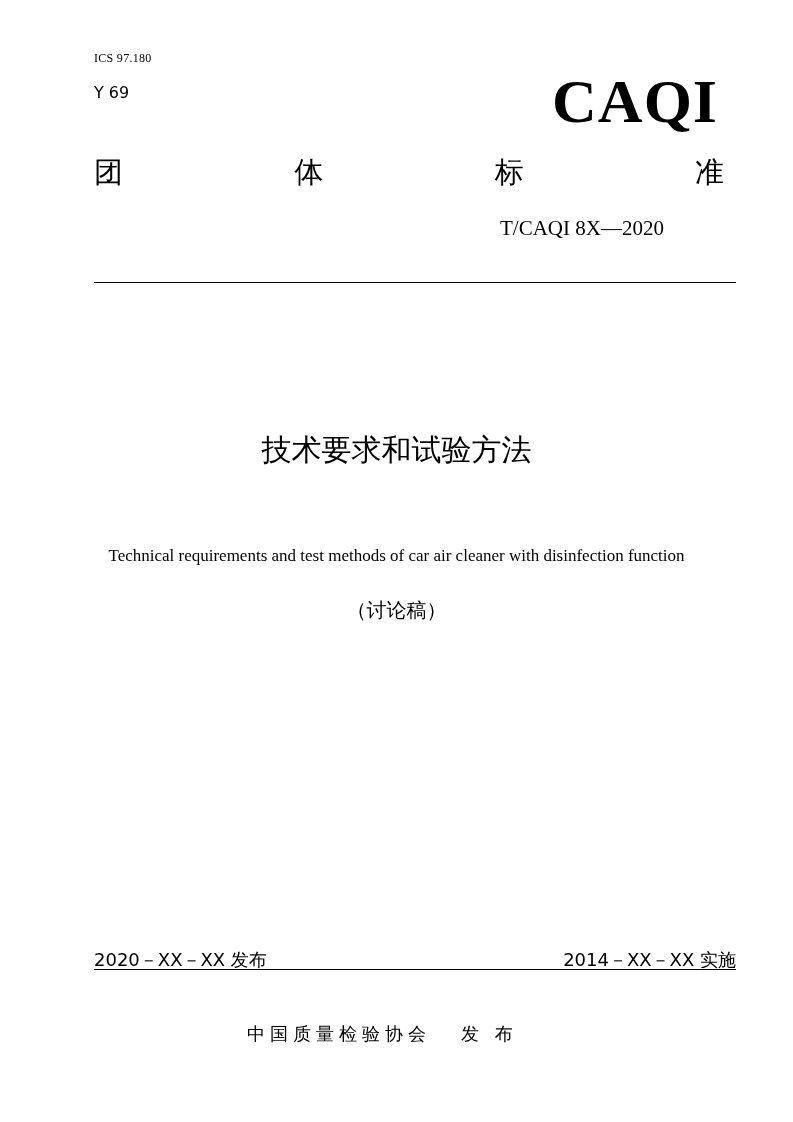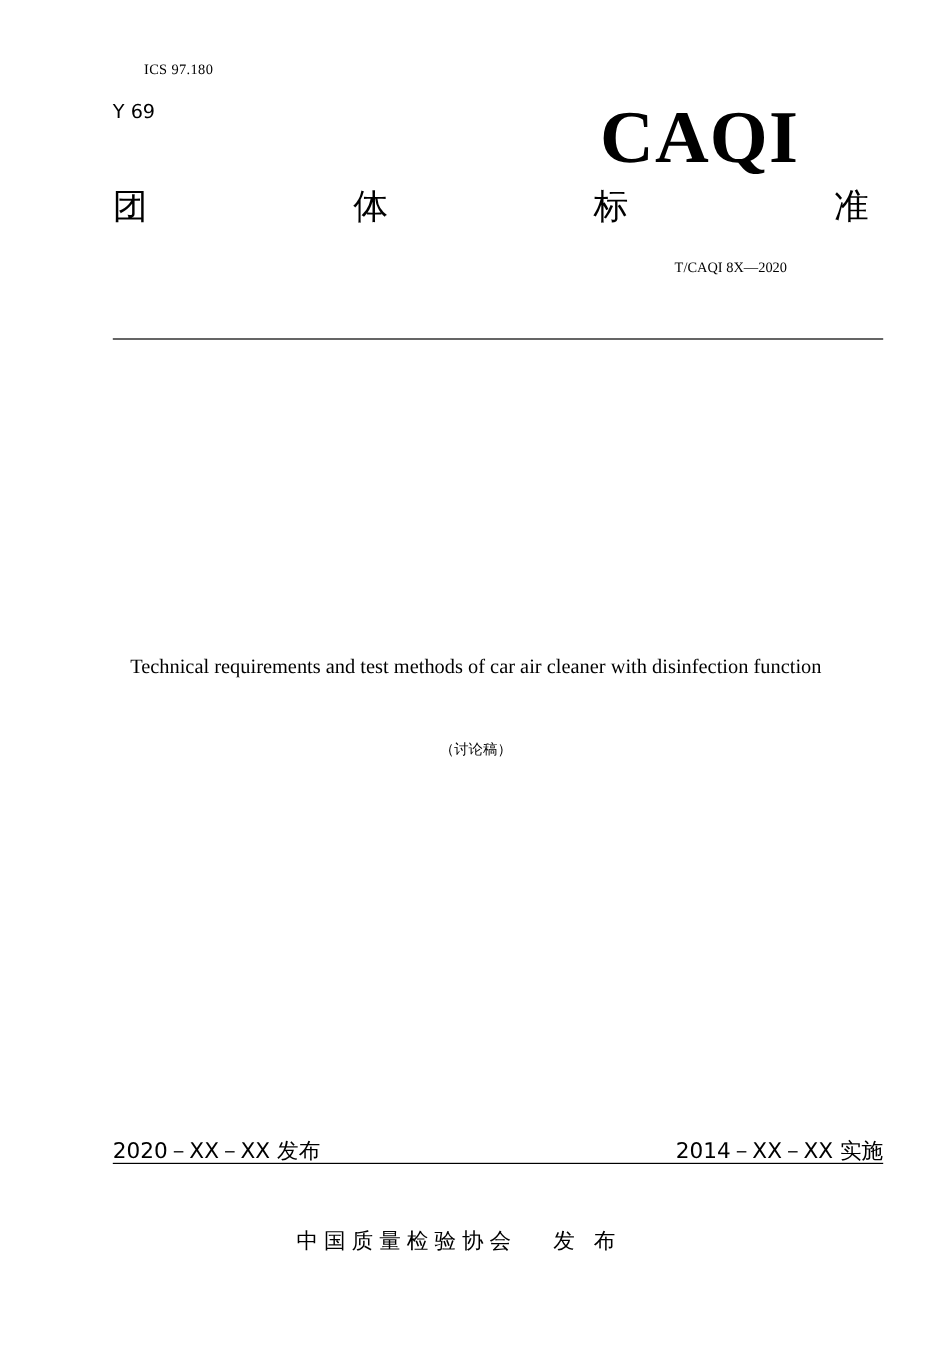--- a/index.html
+++ b/index.html
@@ -1,27 +1,27 @@
 <!DOCTYPE html>
 <html><head>
   <meta charset="utf-8">
   <style>
     html, body { margin: 0; padding: 0; background: #ffffff; }
     body { width: 793px; height: 1122px; position: relative; overflow: hidden; color: #000; font-family: "DejaVu Sans", sans-serif; }
     .abs { position: absolute; }
-    .ics { left: 94px; top: 51px; font-family: "Liberation Serif", serif; font-size: 12px; letter-spacing: 0.3px; margin-left: 26px; }
+    .ics { left: 94px; top: 51px; font-family: "Liberation Serif", serif; font-size: 12px; letter-spacing: 0.3px; }
     .ccs { left: 94px; top: 83px; font-family: "DejaVu Sans", sans-serif; font-size: 16px; }
-    .logo { left: 500px; top: 68px; width: 218px; text-align: left; font-family: "Liberation Serif", serif; font-weight: bold; font-size: 62px; line-height: 66px; letter-spacing: 1px; margin-top: 14px; }
+    .logo { left: 500px; top: 68px; width: 218px; text-align: right; font-family: "Liberation Serif", serif; font-weight: bold; font-size: 62px; line-height: 66px; letter-spacing: 1px; }
     .std-type { left: 94px; top: 152px; width: 630px; display: flex; justify-content: space-between; font-size: 29px; line-height: 40px; }
     .std-type span { display: inline-block; }
-    .std-no { left: 500px; top: 216px; width: 218px; text-align: center; font-family: "Liberation Serif", serif; font-size: 12px; }
+    .std-no { left: 500px; top: 216px; width: 218px; text-align: left; font-family: "Liberation Serif", serif; font-size: 21px; }
     .rule-top { left: 94px; top: 282px; width: 642px; height: 0; border-top: 1.5px solid #000; }
     .title-cn { left: 0; top: 428px; width: 793px; text-align: center; font-size: 30px; line-height: 44px; }
     .title-en { left: 0; top: 546px; width: 793px; text-align: center; font-family: "Liberation Serif", serif; font-size: 17px; }
-    .draft { left: 0; top: 616px; width: 793px; text-align: center; font-size: 12px; }
+    .draft { left: 0; top: 597px; width: 793px; text-align: center; font-size: 20px; }
     .date-row { left: 94px; top: 950px; width: 642px; display: flex; justify-content: space-between; font-size: 18px; line-height: 20px; }
     .rule-bottom { left: 94px; top: 969px; width: 642px; height: 0; border-top: 1.2px solid #000; }
     .publisher { left: 247px; top: 1022px; font-size: 18px; letter-spacing: 5px; white-space: nowrap; }
     .publisher .pub-gap { display: inline-block; width: 30px; }
   </style>
 </head>
 <body>
 
 <div class="abs ics">ICS 97.180</div>
 <div class="abs ccs">Y 69</div>
@@ -31,20 +31,21 @@
   <span>团</span>
   <span>体</span>
   <span>标</span>
   <span>准</span>
 </div>
 
 <div class="abs std-no">T/CAQI 8X—2020</div>
 <div class="abs rule-top"></div>
 
 <div class="abs title-cn">
+  <div>技术要求和试验方法</div>
 </div>
 
 <div class="abs title-en">Technical requirements and test methods of car air cleaner with disinfection function</div>
 <div class="abs draft">（讨论稿）</div>
 
 <div class="abs date-row">
   <span>2020－XX－XX 发布</span>
   <span>2014－XX－XX 实施</span>
 </div>
 <div class="abs rule-bottom"></div>

